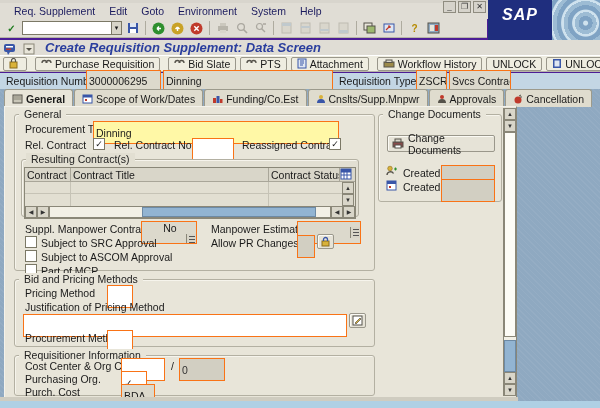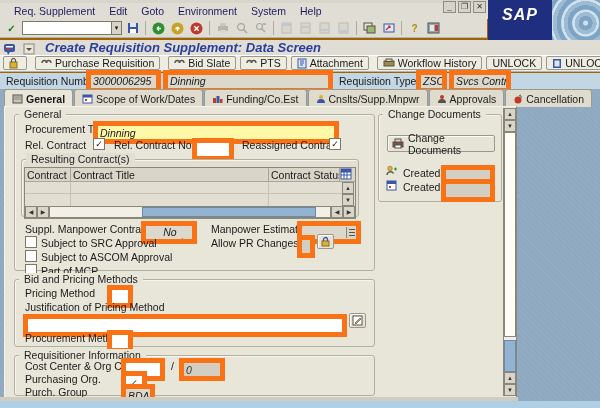--- a/index.html
+++ b/index.html
@@ -1,18 +1,18 @@
 <!DOCTYPE html>
 <html><head>
 <meta charset="utf-8">
 <style>
   * { margin:0; padding:0; box-sizing:border-box; }
   html,body { width:600px; height:408px; overflow:hidden;
     font-family:"Liberation Sans", sans-serif; font-size:10.5px; color:#1a1a1a; }
-  .screen { position:relative; width:600px; height:408px; background:#a16207;padding-left:7px; }
+  .screen { position:relative; width:600px; height:408px; background:#4c1d95;padding-left:7px; }
 
   
   .topstrip { position:absolute; left:0; top:0; width:600px; height:3px; background:#D8D5CD; }
   .menubar { position:absolute; left:0; top:3px; width:600px; height:16px;
     background:#E0DDD5; display:flex; align-items:center; padding-left:14px; gap:14px; }
   .menu-item { color:#1b1b5e; cursor:default; }
   .win-controls { position:absolute; right:114px; top:1px; display:flex; gap:2px; }
   .win-btn { width:13px; height:12px; background:#D6D3CB; border:1px solid #8f8c80;
     font-size:8px; line-height:10px; text-align:center; color:#333; }
   .sap-brand { position:absolute; right:0; top:0; width:112px; height:42px;
@@ -33,29 +33,29 @@
   .cmd-dd { width:10px; height:12px; background:#d8d5c8; border-left:1px solid #7b7866;
     font-size:7px; text-align:center; line-height:12px; }
   .dim { opacity:.38; }
 
   .titlerow { position:absolute; left:0; top:40px; width:600px; height:15px;
     display:flex; align-items:flex-end; gap:4px; padding-left:4px; background:#E0DDD5; }
   .screen-title { color:#2a3e9e; font-weight:bold; font-style:italic; font-size:13px; margin-left:6px; }
 
   .apptoolbar { position:absolute; left:0; top:55px; width:600px; height:17px;
     background:#EFEDE1; border-top:1px solid #fff; border-bottom:1px solid #b7b4a8;
-    display:flex; align-items:flex-start; gap:4px; padding-left:3px; }
+    display:flex; align-items:center; gap:4px; padding-left:3px; }
   .abtn { height:14px; background:#EFEDE1; border:1px solid #9a978b; border-radius:2px;
     display:flex; align-items:center; gap:3px; padding:0 5px; white-space:nowrap; }
   .asep { width:1px; height:13px; background:#b0ad9f; }
 
   .headerrow { position:absolute; left:0; top:73px; width:600px; height:16px;
     background:#C3D6E4; display:flex; align-items:center; }
-  .fld { height:23px; border:5px solid #f97316; display:flex; align-items:center;
-    padding:0 2px; overflow:hidden; white-space:nowrap;font-style:italic; }
+  .fld { height:23px; border:1px solid #f97316; display:flex; align-items:center;
+    padding:0 2px; overflow:hidden; white-space:nowrap; }
   .fld-white { background:#fff; }
   .fld-grey { background:#DCD9CC; }
   .fld-disabled { background:#D2CFC2; color:#333; }
   .fld-yellow { background:#FFF8A6; }
 
   
   .blue-bg { position:absolute; left:0; top:89px; width:600px; height:319px;
     background:#8FA9C1; }
   .blue-bg::after { content:""; position:absolute; inset:0;
     background:repeating-linear-gradient(45deg, rgba(255,255,255,.05) 0 1px, transparent 1px 4px); }
@@ -494,21 +494,21 @@
     </div>
 
     <div class="grp" style="left:9px;top:248px;width:361px;height:41px;">
       <span class="grp-label">Requisitioner Information</span>
       <span class="lbl" style="left:10px;top:4px;">Cost Center &amp; Org Code</span>
       <div class="fld fld-white" style="position:absolute;left:106px;top:2px;width:44px;"></div>
       <span class="lbl" style="left:156px;top:4px;">/</span>
       <div class="fld fld-disabled" style="position:absolute;left:164px;top:2px;width:46px;">0</div>
       <span class="lbl" style="left:10px;top:17px;">Purchasing Org.</span>
       <div class="fld fld-white" style="position:absolute;left:106px;top:15px;width:26px;">✓</div>
-      <span class="lbl" style="left:10px;top:30px;">Purch. Group</span>
+      <span class="lbl" style="left:10px;top:30px;">Purch. Cost</span>
       <div class="fld fld-grey" style="position:absolute;left:106px;top:28px;width:34px;">BDA</div>
     </div>
 
     <div class="grp" style="left:373px;top:7px;width:124px;height:88px;">
       <span class="grp-label">Change Documents</span>
       <div class="btn-3d" style="position:absolute;left:8px;top:20px;width:108px;height:17px;gap:4px;padding:0 4px;">
         <span>
             <svg width="12" height="11">
               <rect x="1" y="4" width="10" height="5" fill="#8a4a4a" stroke="#55524a"></rect>
               <rect x="3" y="1" width="6" height="3" fill="#d9d6c9" stroke="#55524a"></rect>

